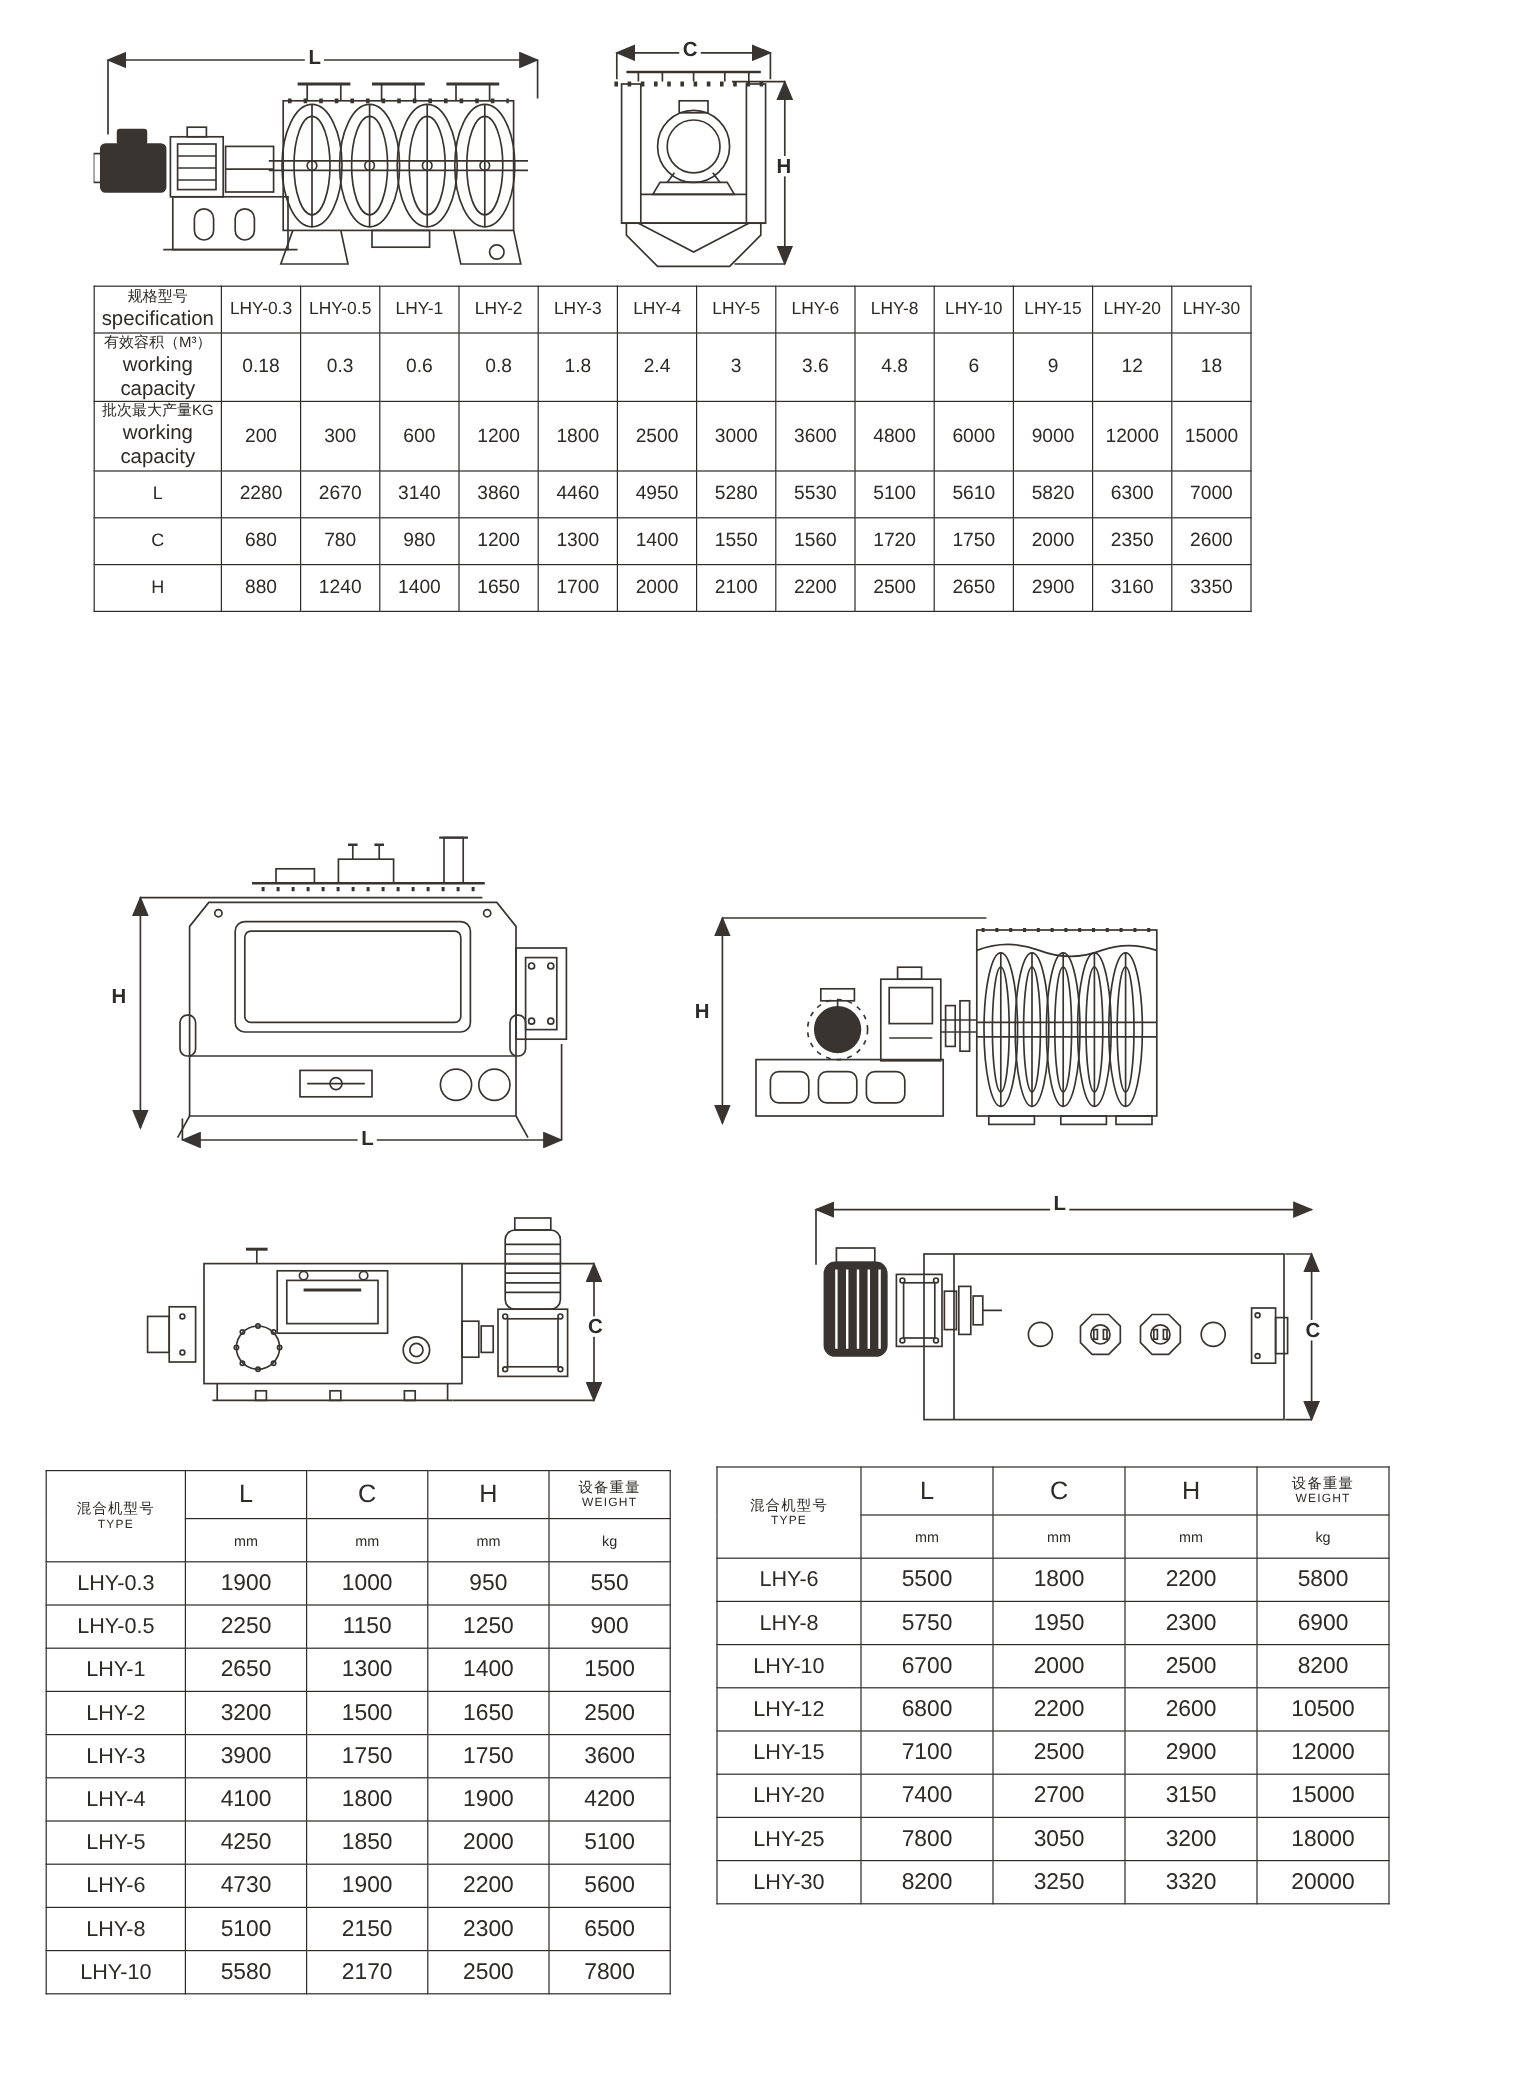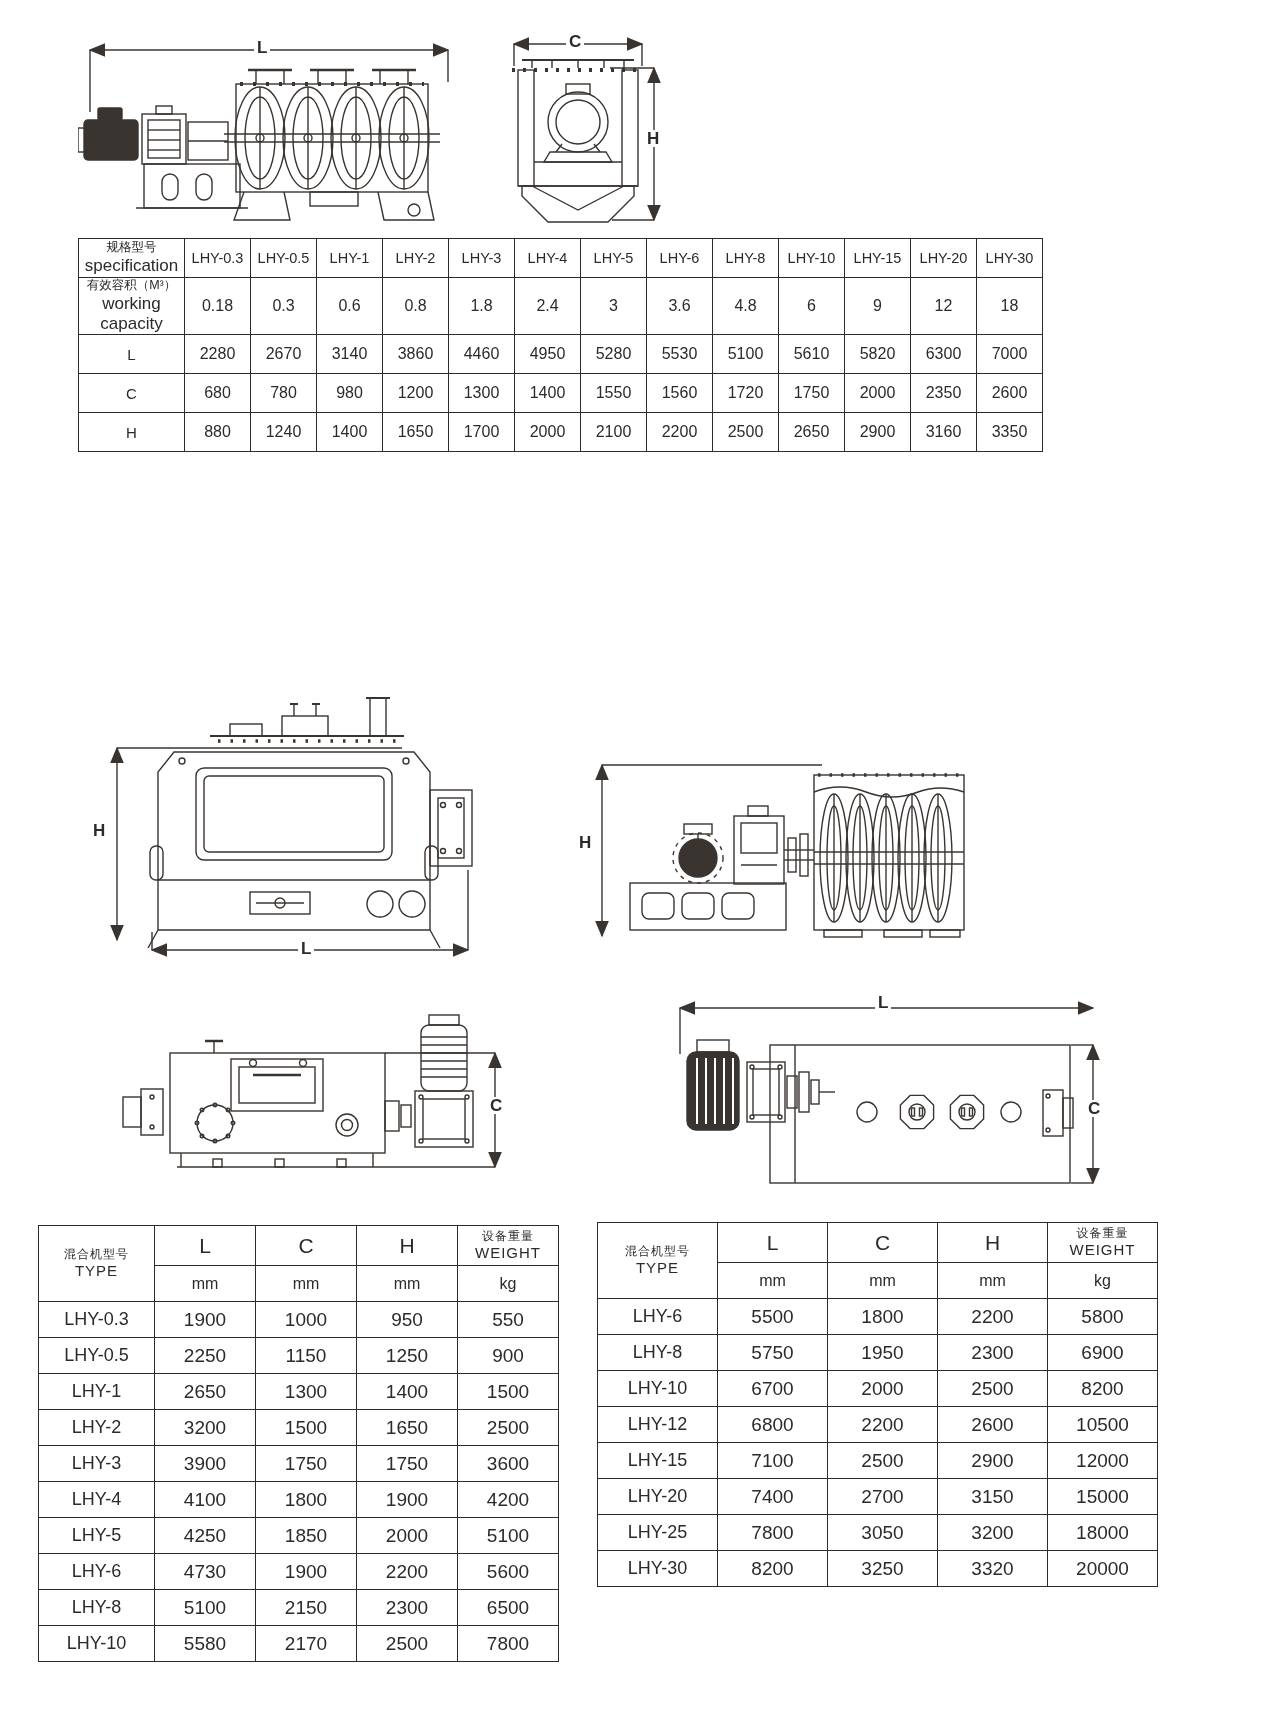--- a/index.html
+++ b/index.html
@@ -29,23 +29,23 @@
   #dim-table-left col.c-type{width:116px;}
   #dim-table-left col.c-v{width:101px;}
   #dim-table-right{left:597px;top:1222px;width:560px;}
   #dim-table-right col.c-type{width:120px;}
   #dim-table-right col.c-v{width:110px;}
   .dim-table thead tr:first-child{height:40px;}
   .dim-table thead tr:last-child{height:36px;}
   .dim-table tbody tr{height:36px;}
   .dim-table th{font-weight:400;}
   .dim-table th.colhead{font-size:21px;}
-  .dim-table th.unit{font-size:16px;margin-top:36px;}
+  .dim-table th.unit{font-size:12px;margin-top:36px;}
   .dim-table th .l1{font-size:12px;line-height:1.3;letter-spacing:1px;}
-  .dim-table th .l2{font-size:15px;line-height:1.2;letter-spacing:1px;}
+  .dim-table th .l2{font-size:10px;line-height:1.2;letter-spacing:1px;}
   .dim-table td.type{font-size:18px;}
 </style>
 </head>
 <body>
 
 <div id="page">
 
   <div class="draw" style="left:78px;top:26px;width:392px;height:198px;">
     <svg width="392" height="198" viewBox="0 0 392 198">
       <defs>
@@ -199,20 +199,39 @@
           <td>2.4</td>
           <td>3</td>
           <td>3.6</td>
           <td>4.8</td>
           <td>6</td>
           <td>9</td>
           <td>12</td>
           <td>18</td>
         </tr>
         <tr>
+          <td>
+            <div class="l1">批次最大产量KG</div>
+            <div class="l2">working capacity</div>
+          </td>
+          <td>200</td>
+          <td>300</td>
+          <td>600</td>
+          <td>1200</td>
+          <td>1800</td>
+          <td>2500</td>
+          <td>3000</td>
+          <td>3600</td>
+          <td>4800</td>
+          <td>6000</td>
+          <td>9000</td>
+          <td>12000</td>
+          <td>15000</td>
+        </tr>
+        <tr>
           <td class="single">L</td>
           <td>2280</td>
           <td>2670</td>
           <td>3140</td>
           <td>3860</td>
           <td>4460</td>
           <td>4950</td>
           <td>5280</td>
           <td>5530</td>
           <td>5100</td>

